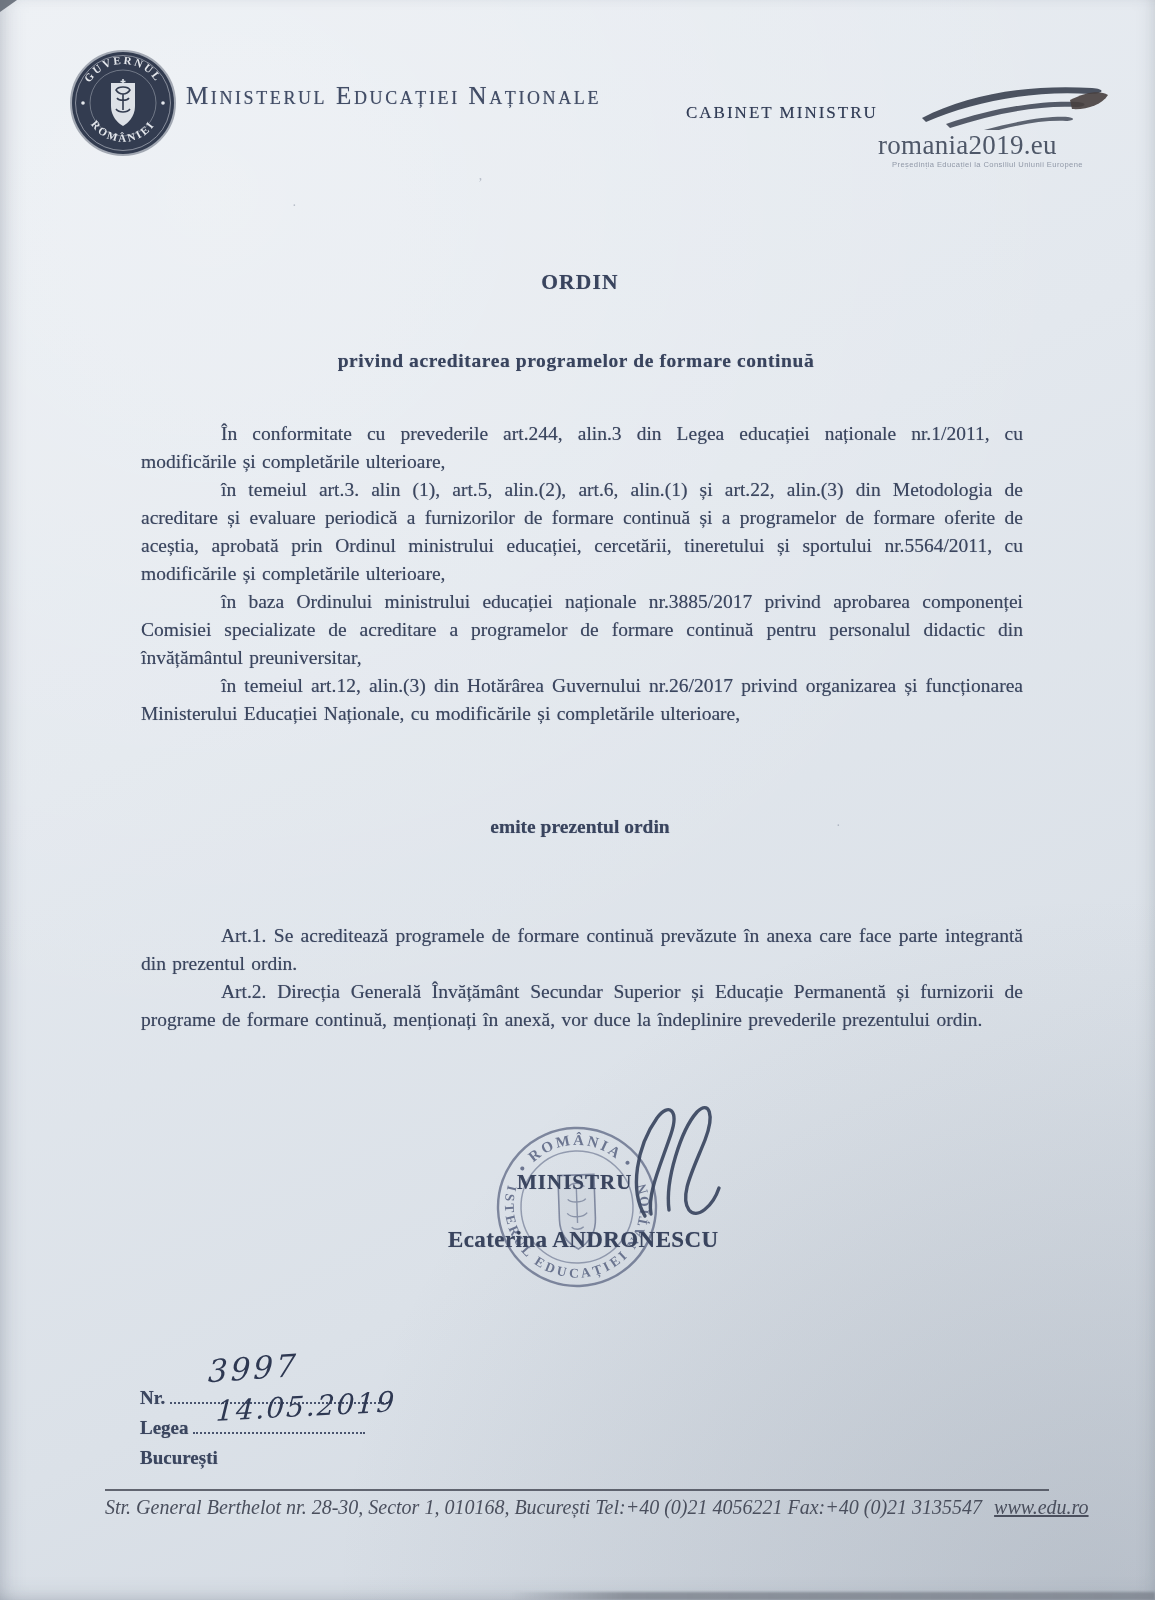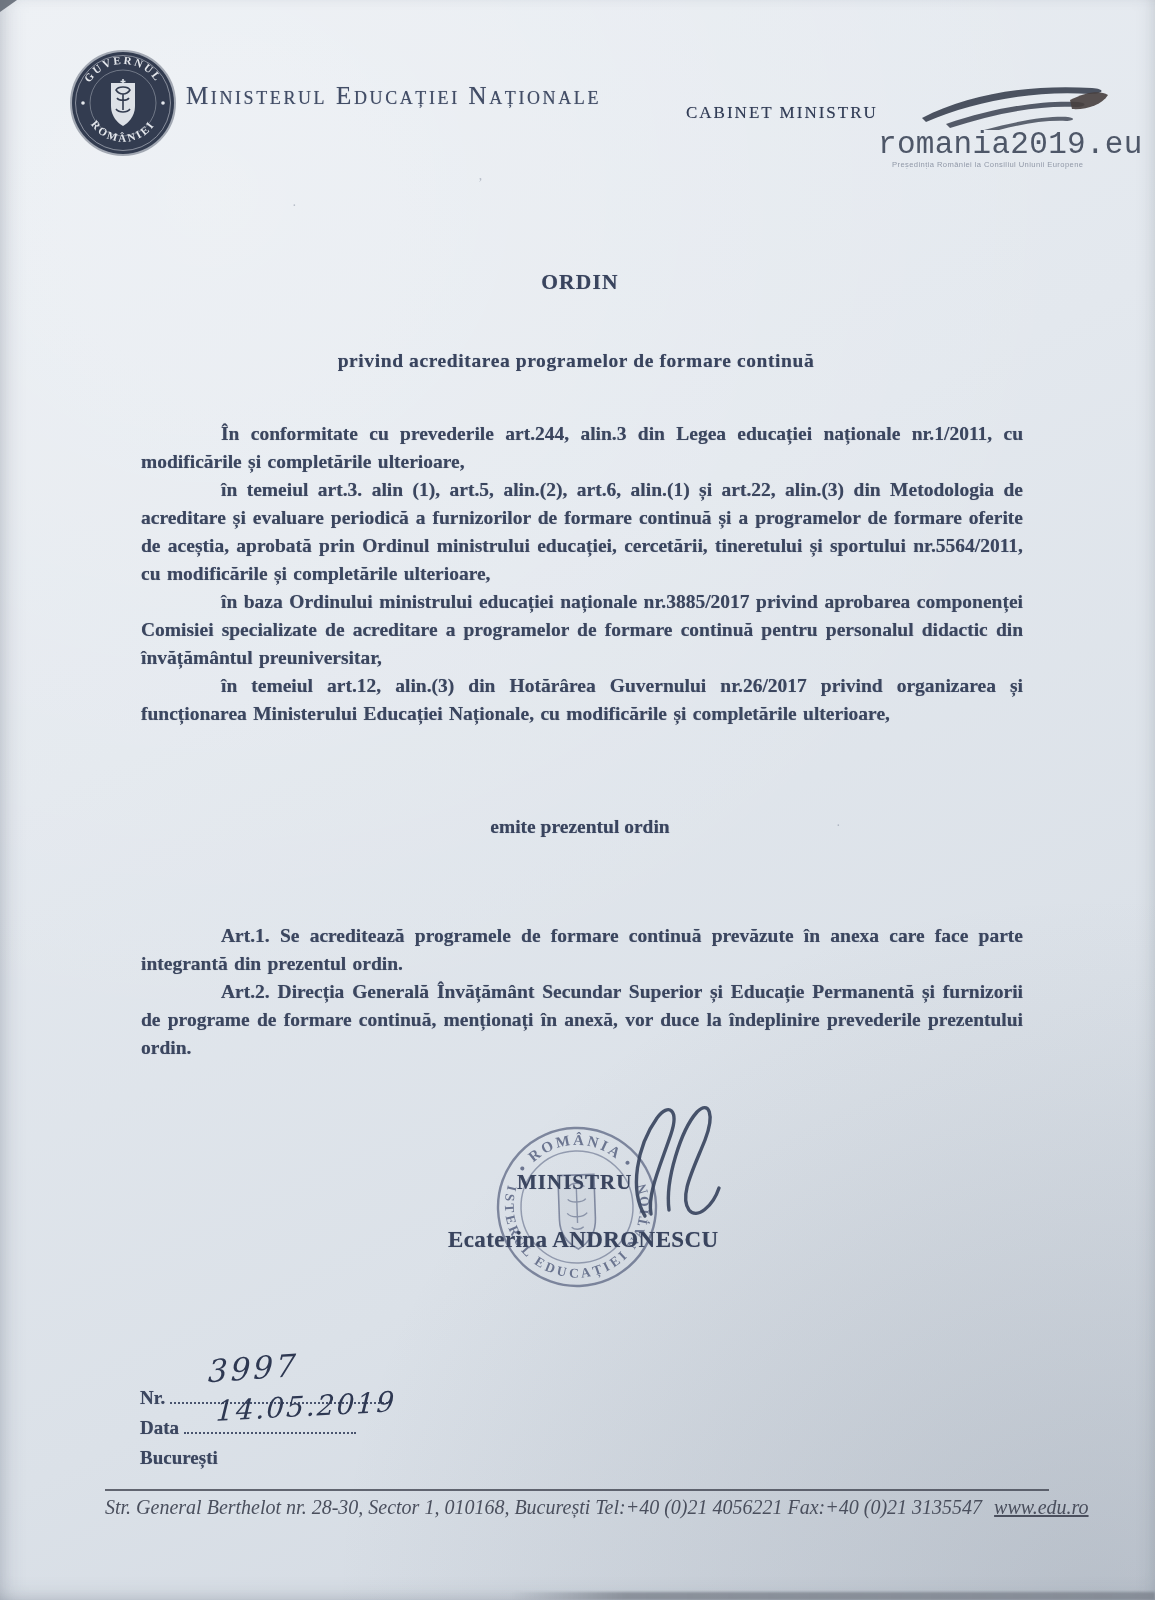--- a/index.html
+++ b/index.html
@@ -29,22 +29,22 @@
     font-variant:small-caps; font-size:25px; letter-spacing:2.6px;
     color:#424d66; white-space:nowrap;
   }
   #cabinet-label{
     position:absolute; left:686px; top:103px;
     font-size:17px; letter-spacing:2px; color:#323d56; white-space:nowrap;
   }
   #eu-logo{ position:absolute; left:878px; top:78px; width:250px; }
   #eu-swoosh{ display:block; margin-left:42px; }
   #eu-site{
-    font-family:Liberation Mono, monospace;
-    font-size:31px; color:#4e5768; letter-spacing:.3px; line-height:30px;
+    font-family:Liberation Serif, serif;
+    font-size:27px; color:#4e5768; letter-spacing:.3px; line-height:30px;
     filter:blur(.25px); white-space:nowrap;
   }
   #eu-tagline{
     font-family:"Liberation Sans", sans-serif;
     font-size:7.6px; color:#9098a7; letter-spacing:.4px;
     filter:blur(.45px); white-space:nowrap; margin-left:14px;
   }
 
   
   #order-title{
@@ -59,21 +59,20 @@
   }
 
   
   .flow{ position:absolute; left:141px; width:882px; }
   #preamble{ top:420px; }
   #articles{ top:922px; }
   .flow p{
     margin:0; font-size:19.5px; line-height:28px;
     text-align:justify; text-indent:80px; word-spacing:1.5px;
     color:#3b465f;
-    font-weight:bold;
   }
   #issuer-heading{
     position:absolute; left:140px; top:812px; width:880px;
     text-align:center; font-weight:bold; font-size:19.5px; line-height:29px;
     color:#39445e;
   }
 
   
   #stamp{ position:absolute; left:447px; top:1077px; opacity:.78; transform:rotate(-2deg); z-index:1; }
   #minister-role{
@@ -160,21 +159,21 @@
   <div id="cabinet-label" class="ink">CABINET MINISTRU</div>
 
   <div id="eu-logo">
     <svg id="eu-swoosh" width="190" height="52" viewBox="0 0 190 52">
       <path d="M2,40 C48,16 110,6 172,10 C186,11 184,16 170,16 C112,12 52,24 6,44 Z" fill="#3a4150" opacity=".9"></path>
       <path d="M26,46 C78,28 128,22 158,24 C168,25 166,29 156,29 C120,27 76,35 30,50 Z" fill="#3a4150" opacity=".85"></path>
       <path d="M64,52 C100,42 130,38 148,39 C156,40 154,43 146,43 C122,42 96,47 68,55 Z" fill="#3a4150" opacity=".8"></path>
       <path d="M150,22 C166,14 180,12 188,17 C182,27 166,32 152,31 Z" fill="#473f3e" opacity=".9"></path>
     </svg>
     <div id="eu-site">romania2019.eu</div>
-    <div id="eu-tagline">Președinția României la Consiliul Uniunii Europene</div>
+    <div id="eu-tagline">Președinția Educației la Consiliul Uniunii Europene</div>
   </div>
 
   <div id="order-title" class="ink">ORDIN</div>
   <div id="order-subtitle" class="ink">privind acreditarea programelor de formare continuă</div>
 
   <div id="preamble" class="flow">
     <p class="ink">În conformitate cu prevederile art.244, alin.3 din Legea educației naționale nr.1/2011, cu modificările și completările ulterioare,</p>
     <p class="ink">în temeiul art.3. alin (1), art.5, alin.(2), art.6, alin.(1) și art.22, alin.(3) din Metodologia de acreditare și evaluare periodică a furnizorilor de formare continuă și a programelor de formare oferite de aceștia, aprobată prin Ordinul ministrului educației, cercetării, tineretului și sportului nr.5564/2011, cu modificările și completările ulterioare,</p>
     <p class="ink">în baza Ordinului ministrului educației naționale nr.3885/2017 privind aprobarea componenței Comisiei specializate de acreditare a programelor de formare continuă pentru personalul didactic din învățământul preuniversitar,</p>
     <p class="ink">în temeiul art.12, alin.(3) din Hotărârea Guvernului nr.26/2017 privind organizarea și funcționarea Ministerului Educației Naționale, cu modificările și completările ulterioare,</p>
@@ -216,21 +215,21 @@
 
   <div id="minister-name" class="ink">Ecaterina ANDRONESCU</div>
 
   <div id="nr-row" class="reg-label ink">
     <span>Nr.</span>
     <span class="dots" style="width:218px"></span>
   </div>
   <div id="nr-value" class="handwriting">3997</div>
 
   <div id="data-row" class="reg-label ink">
-    <span>Data</span>
+    <span>Legea</span>
     <span class="dots" style="width:172px"></span>
   </div>
   <div id="data-value" class="handwriting">14.05.2019</div>
 
   <div id="city-label" class="reg-label ink">București</div>
 
   <div id="footer">
     <span id="footer-address">Str. General Berthelot nr. 28-30, Sector 1, 010168,  București Tel:+40 (0)21 4056221 Fax:+40 (0)21 3135547</span><span id="footer-website">www.edu.ro</span>
   </div>
 

